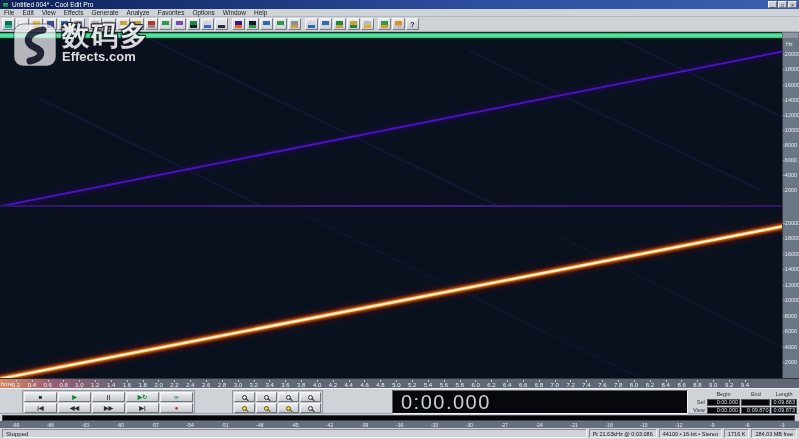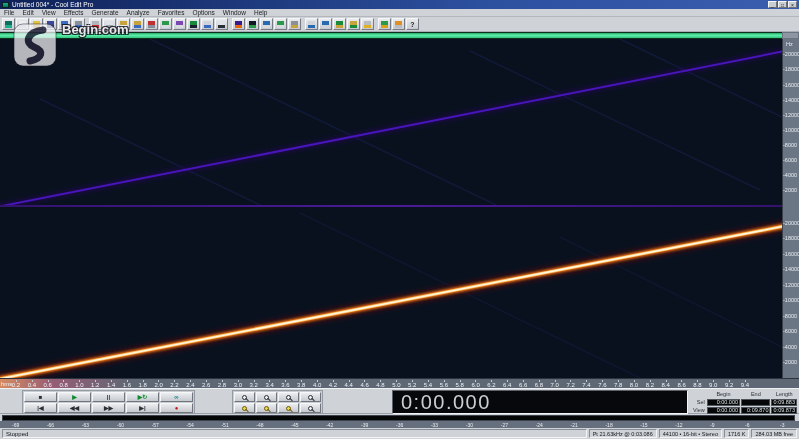--- a/index.html
+++ b/index.html
@@ -591,17 +591,18 @@
       <span class="sseg" style="font-size: 5.5px;">1716 K</span>
       <span class="sseg" style="font-size: 5.5px;">284.03 MB free</span>
     </div>
 
   <div class="wm">
     <svg width="44" height="44" viewBox="0 0 44 44">
       <rect x="1" y="1" width="42" height="42" rx="9" fill="rgba(246,246,250,0.82)" stroke="rgba(20,20,30,0.55)" stroke-width="1"></rect>
       <path d="M30 7 C14 9 11 20 21 24 C31 28 30 35 17 38" fill="none" stroke="rgba(18,18,40,0.9)" stroke-width="7" stroke-linecap="round"></path>
     </svg>
     <div class="wmtextcol">
-      <span class="wmsub">Begin.com</span>
+      <span class="wmmain">数码多</span>
+      <span class="wmsub">Effects.com</span>
     </div>
   </div>
 
 </div>
 
 </body></html>

